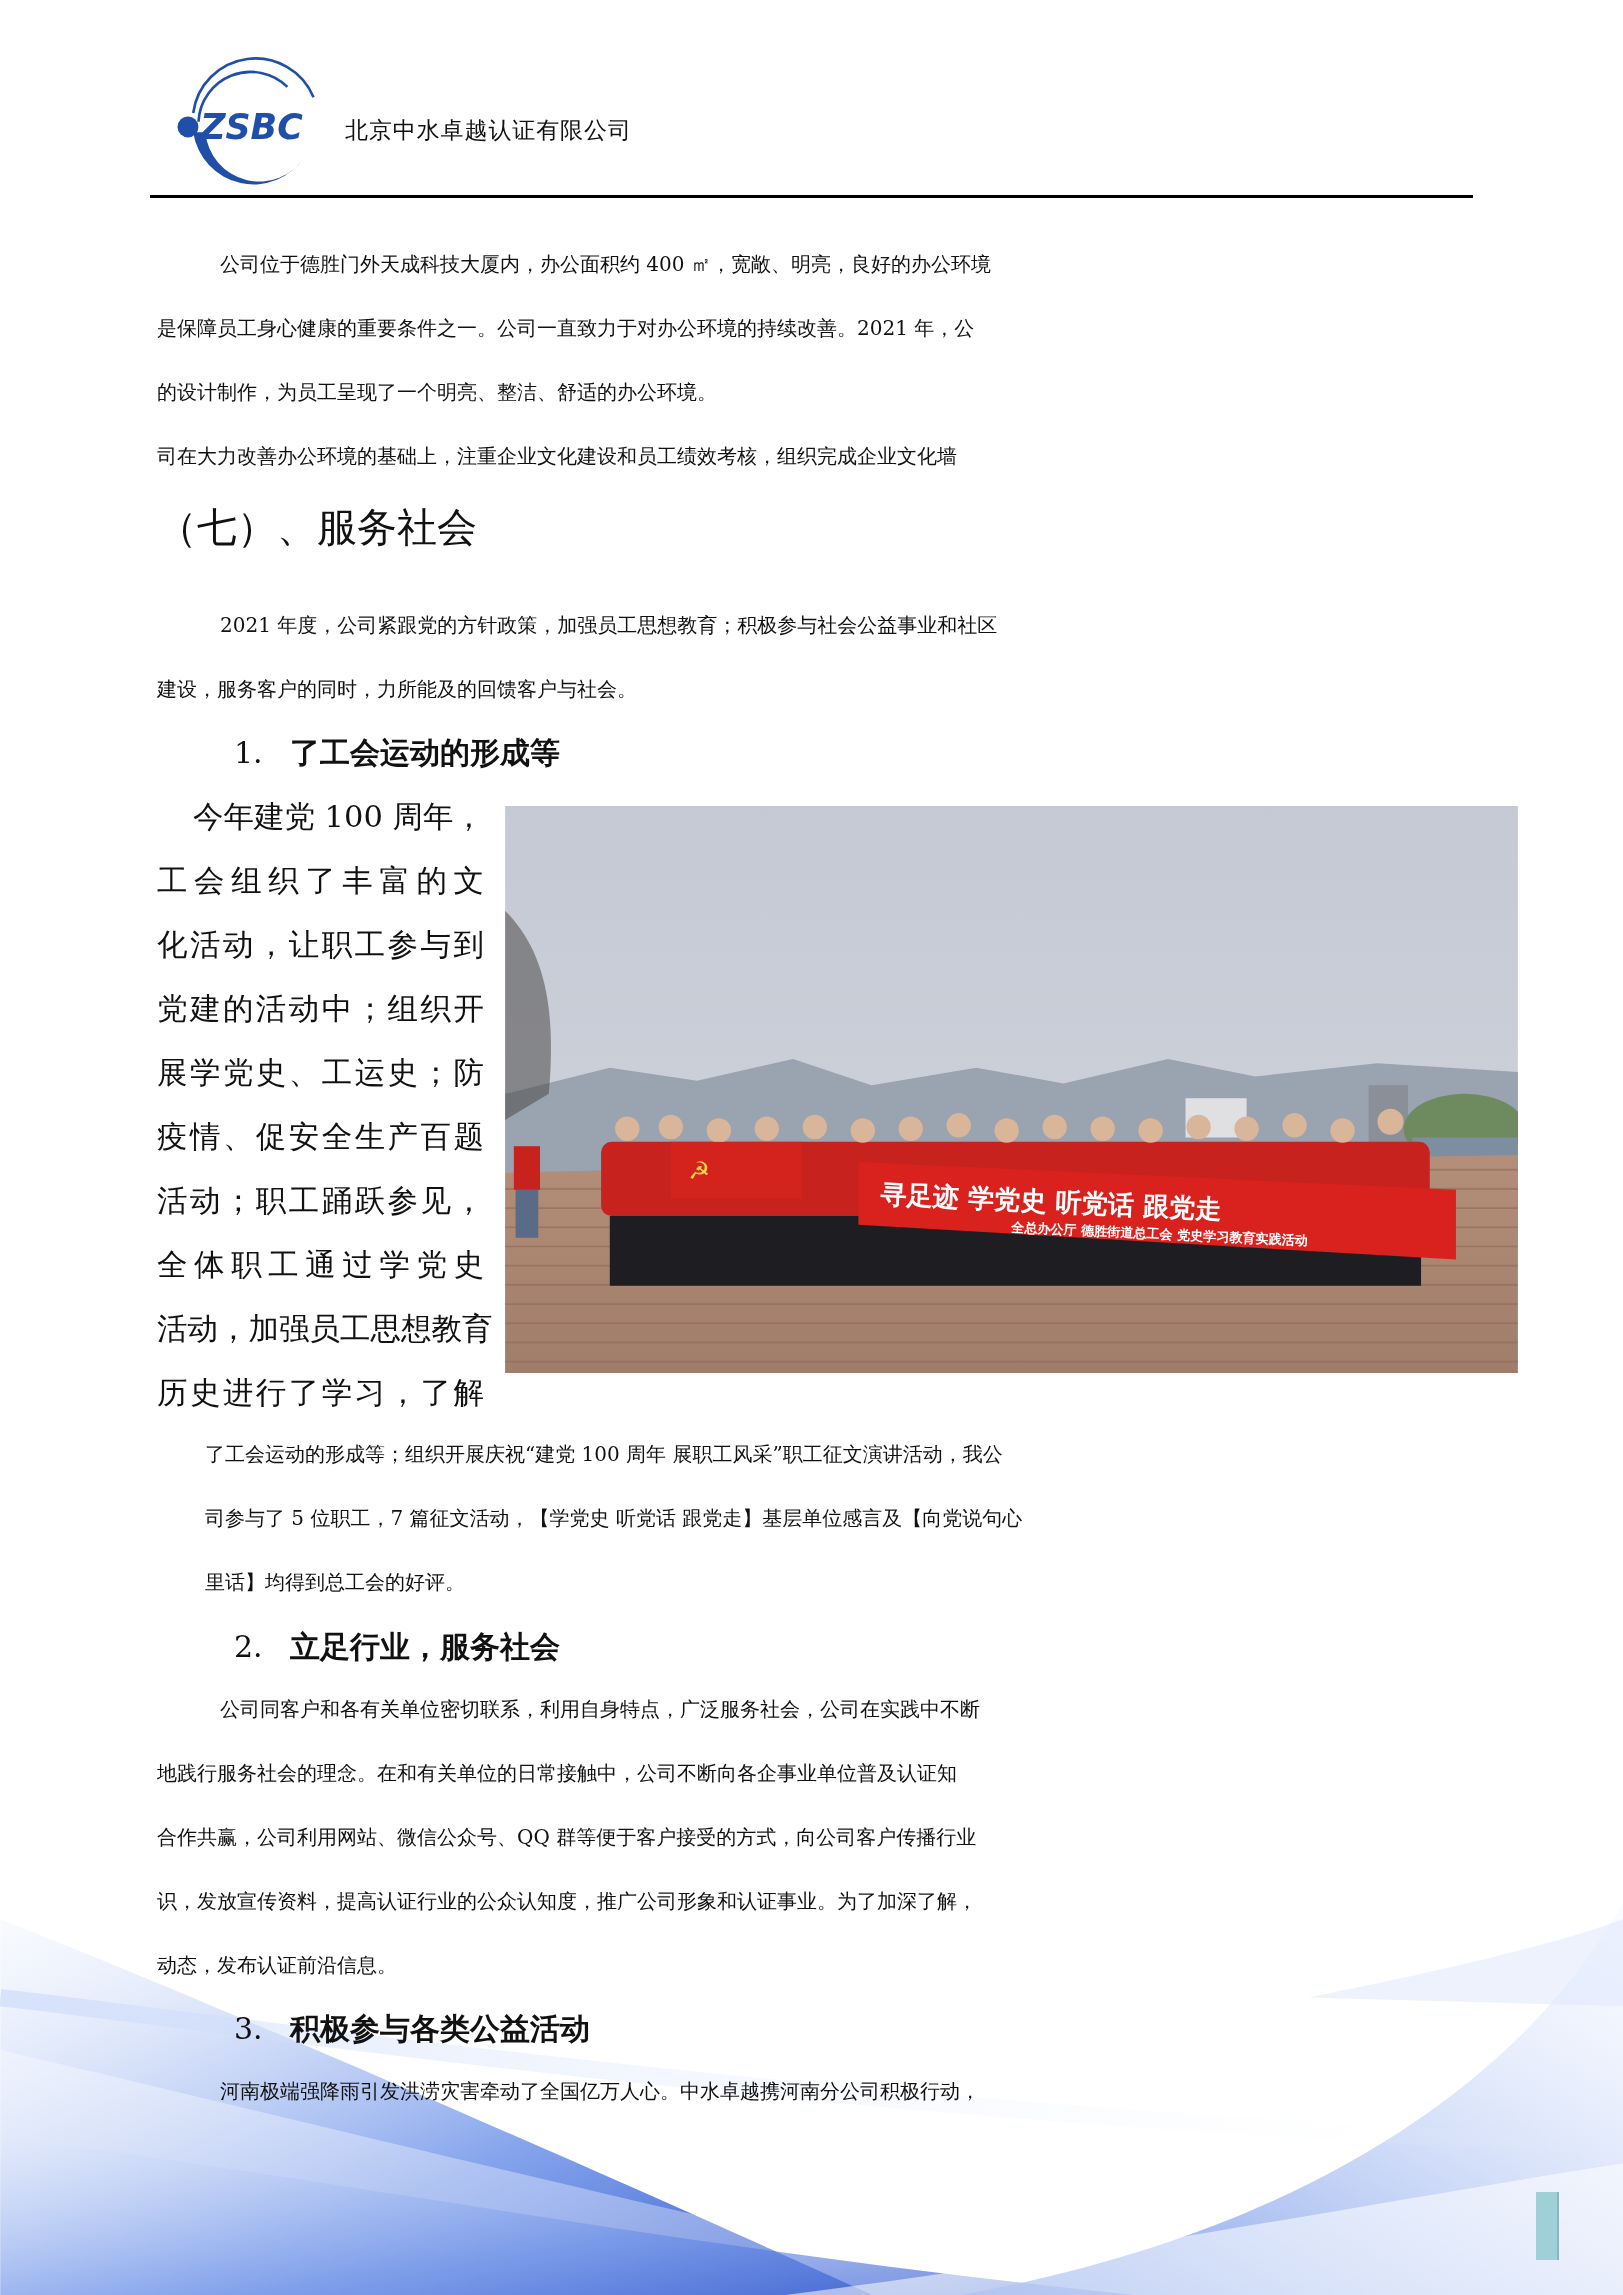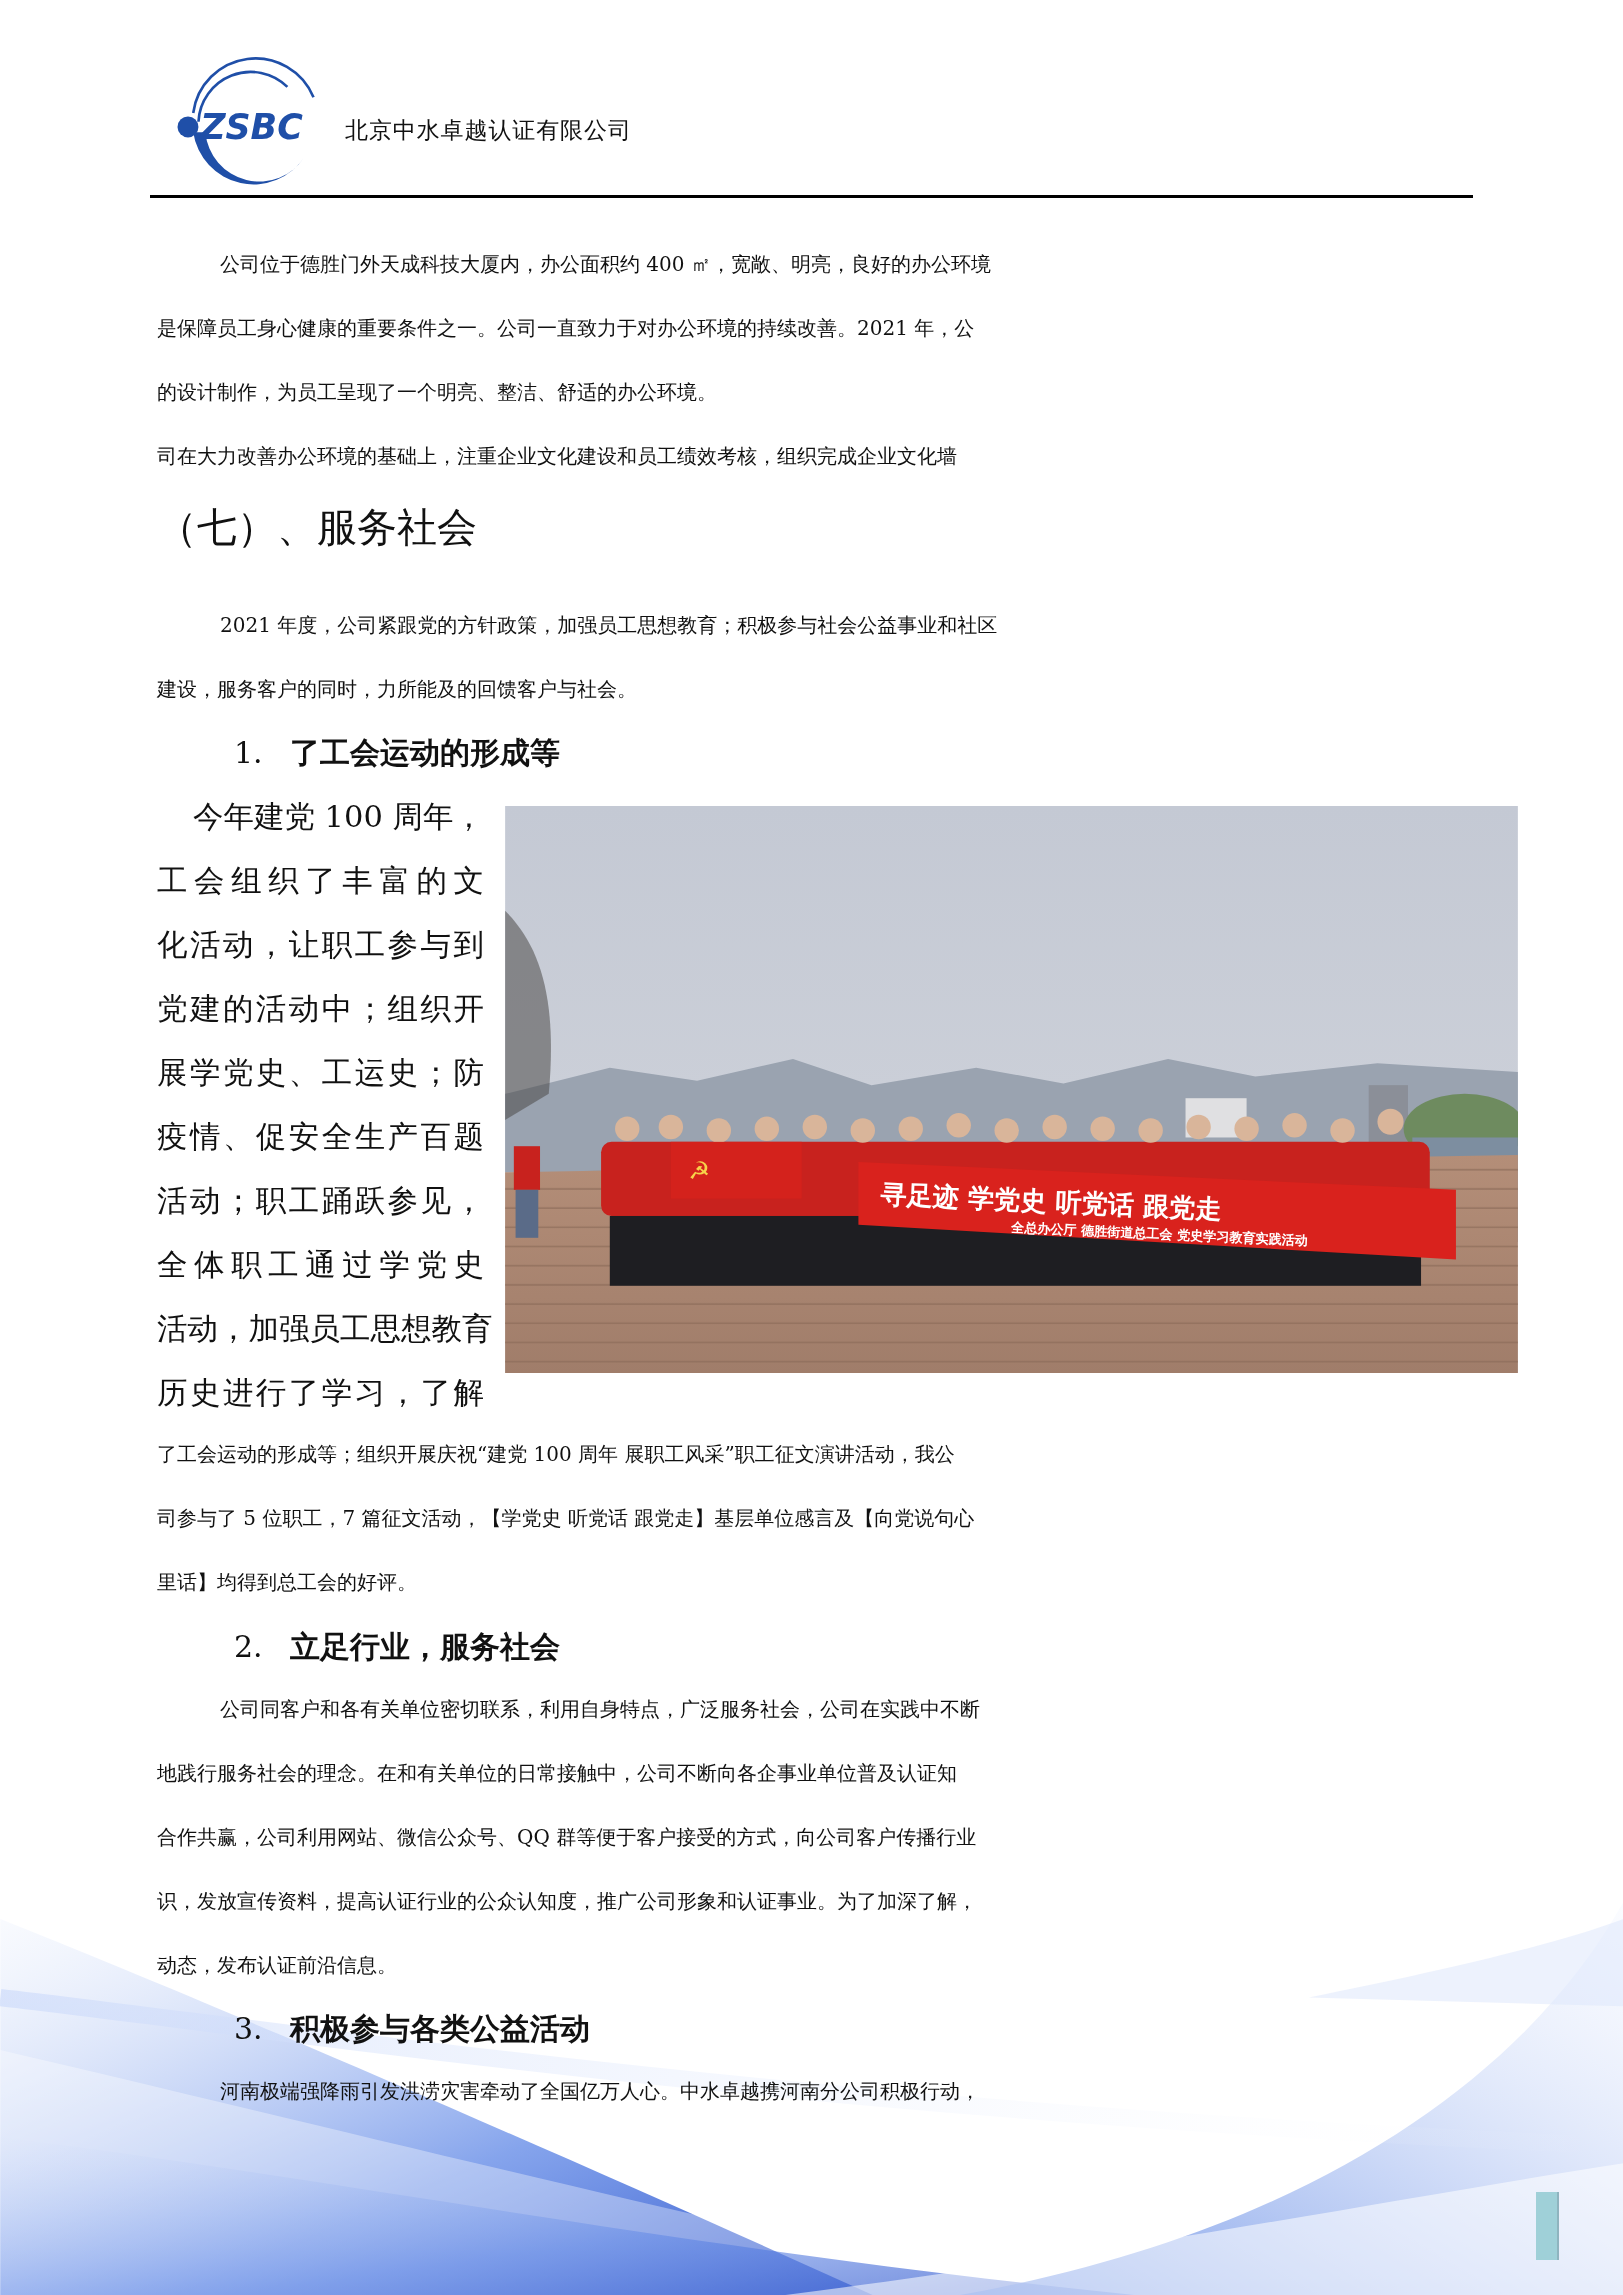--- a/index.html
+++ b/index.html
@@ -190,21 +190,21 @@
 
       <rect x="190" y="385" width="150" height="65" fill="#d4221c"></rect>
       <text x="210" y="428" font-family="DejaVu Sans, sans-serif" font-size="28" fill="#f7d24a">☭</text>
 
       <path d="M405 408 L1090 440 L1090 520 L405 480 Z" fill="#d9221d"></path>
       <text x="430" y="455" transform="rotate(2.6 430 455)" font-family="DejaVu Sans, sans-serif" font-size="30" font-weight="bold" fill="#ffffff">寻足迹  学党史  听党话  跟党走</text>
       <text x="580" y="488" transform="rotate(2.6 580 488)" font-family="DejaVu Sans, sans-serif" font-size="15" font-weight="bold" fill="#ffffff">全总办公厅  德胜街道总工会  党史学习教育实践活动</text>
     </svg>
   </div>
 
-  <div class="para" style="top:1422px;">
+  <div class="para" style="top:1422px;margin-left:48px;">
     <span class="line">了工会运动的形成等；组织开展庆祝“建党 100 周年  展职工风采”职工征文演讲活动，我公</span>
     <span class="line">司参与了 5 位职工，7 篇征文活动，【学党史  听党话  跟党走】基层单位感言及【向党说句心</span>
     <span class="line">里话】均得到总工会的好评。</span>
   </div>
 
   <div class="h3" style="top:1625px;">
     <span class="num">2.</span><span>立足行业，服务社会</span>
   </div>
 
   <div class="para" style="top:1677px;">

